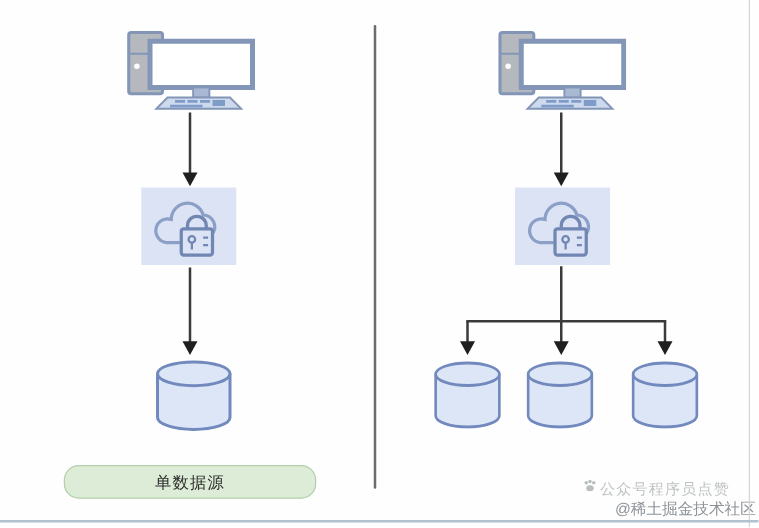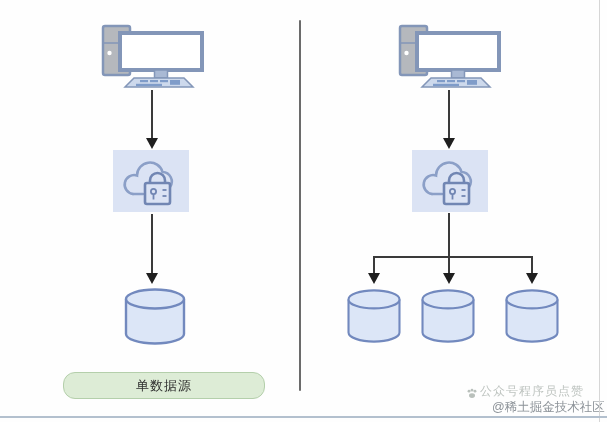--- a/index.html
+++ b/index.html
@@ -25,21 +25,21 @@
     display:flex;align-items:center;justify-content:center;}
 
   
   .label{position:absolute;width:202px;height:27px;box-sizing:border-box;
     background:var(--label-bg,#ddecd6);border:1px solid var(--label-border,#b4cfab);
     border-radius:6px;display:flex;align-items:center;justify-content:center;
     font-size:13px;color:var(--label-text,#2d2d2d);letter-spacing:1px;}
 
   
   .wm{position:absolute;white-space:nowrap;pointer-events:none;}
-  .wm1{left:466px;top:383px;font-size:12px;color:rgba(125,138,130,0.50);filter:blur(0.5px);letter-spacing:1px;display:flex;align-items:flex-end;gap:2px;}
+  .wm1{left:466px;top:383px;font-size:12px;color:rgba(125,138,130,0.50);filter:blur(0.5px);letter-spacing:1px;display:flex;align-items:flex-start;gap:2px;}
   .wm2{left:492px;top:399px;font-size:12.5px;color:rgba(108,115,123,0.78);filter:blur(0.3px);}
 </style>
 </head>
 <body>
 
 <div class="canvas">
 
   <svg class="abs" style="left:100px;top:23px;" width="104" height="66" viewBox="0 0 104 66">
     <rect x="3" y="3" width="27" height="49" rx="2" style="fill:var(--tower-fill,#b5b8bd);stroke:var(--monitor-stroke,#8396b8);" stroke-width="2.5"></rect>
     <line x1="3" y1="20" x2="30" y2="20" style="stroke:var(--monitor-stroke,#8396b8);" stroke-width="1.5"></line>
@@ -77,21 +77,21 @@
   <div class="arrow-v" style="left:146px;top:214px;height:70px;">
     <i class="shaft"></i>
       <i class="head"></i>
   </div>
 
   <svg class="abs" style="left:122px;top:287px;" width="66" height="58" viewBox="0 0 66 58" preserveAspectRatio="none">
     <path d="M4 12 v35 a29 9.5 0 0 0 58 0 v-35" style="fill:var(--cylinder-fill,#dce6f7);stroke:var(--cylinder-stroke,#7289be);" stroke-width="2.4"></path>
     <ellipse cx="33" cy="12" rx="29" ry="9.5" style="fill:var(--cylinder-fill,#dce6f7);stroke:var(--cylinder-stroke,#7289be);" stroke-width="2.4"></ellipse>
   </svg>
 
-  <div class="label" style="left:63px;top:372px;border-radius:12px;">
+  <div class="label" style="left:51px;top:372px;border-radius:12px;">
     <span>单数据源</span>
   </div>
 
   <div class="divider"></div>
 
   <svg class="abs" style="left:397px;top:23px;" width="104" height="66" viewBox="0 0 104 66">
     <rect x="3" y="3" width="27" height="49" rx="2" style="fill:var(--tower-fill,#b5b8bd);stroke:var(--monitor-stroke,#8396b8);" stroke-width="2.5"></rect>
     <line x1="3" y1="20" x2="30" y2="20" style="stroke:var(--monitor-stroke,#8396b8);" stroke-width="1.5"></line>
     <circle cx="9.5" cy="30" r="2.2" fill="#ffffff"></circle>
     <rect x="20" y="10" width="82" height="37" fill="#ffffff" style="stroke:var(--monitor-stroke,#8396b8);" stroke-width="4"></rect>

